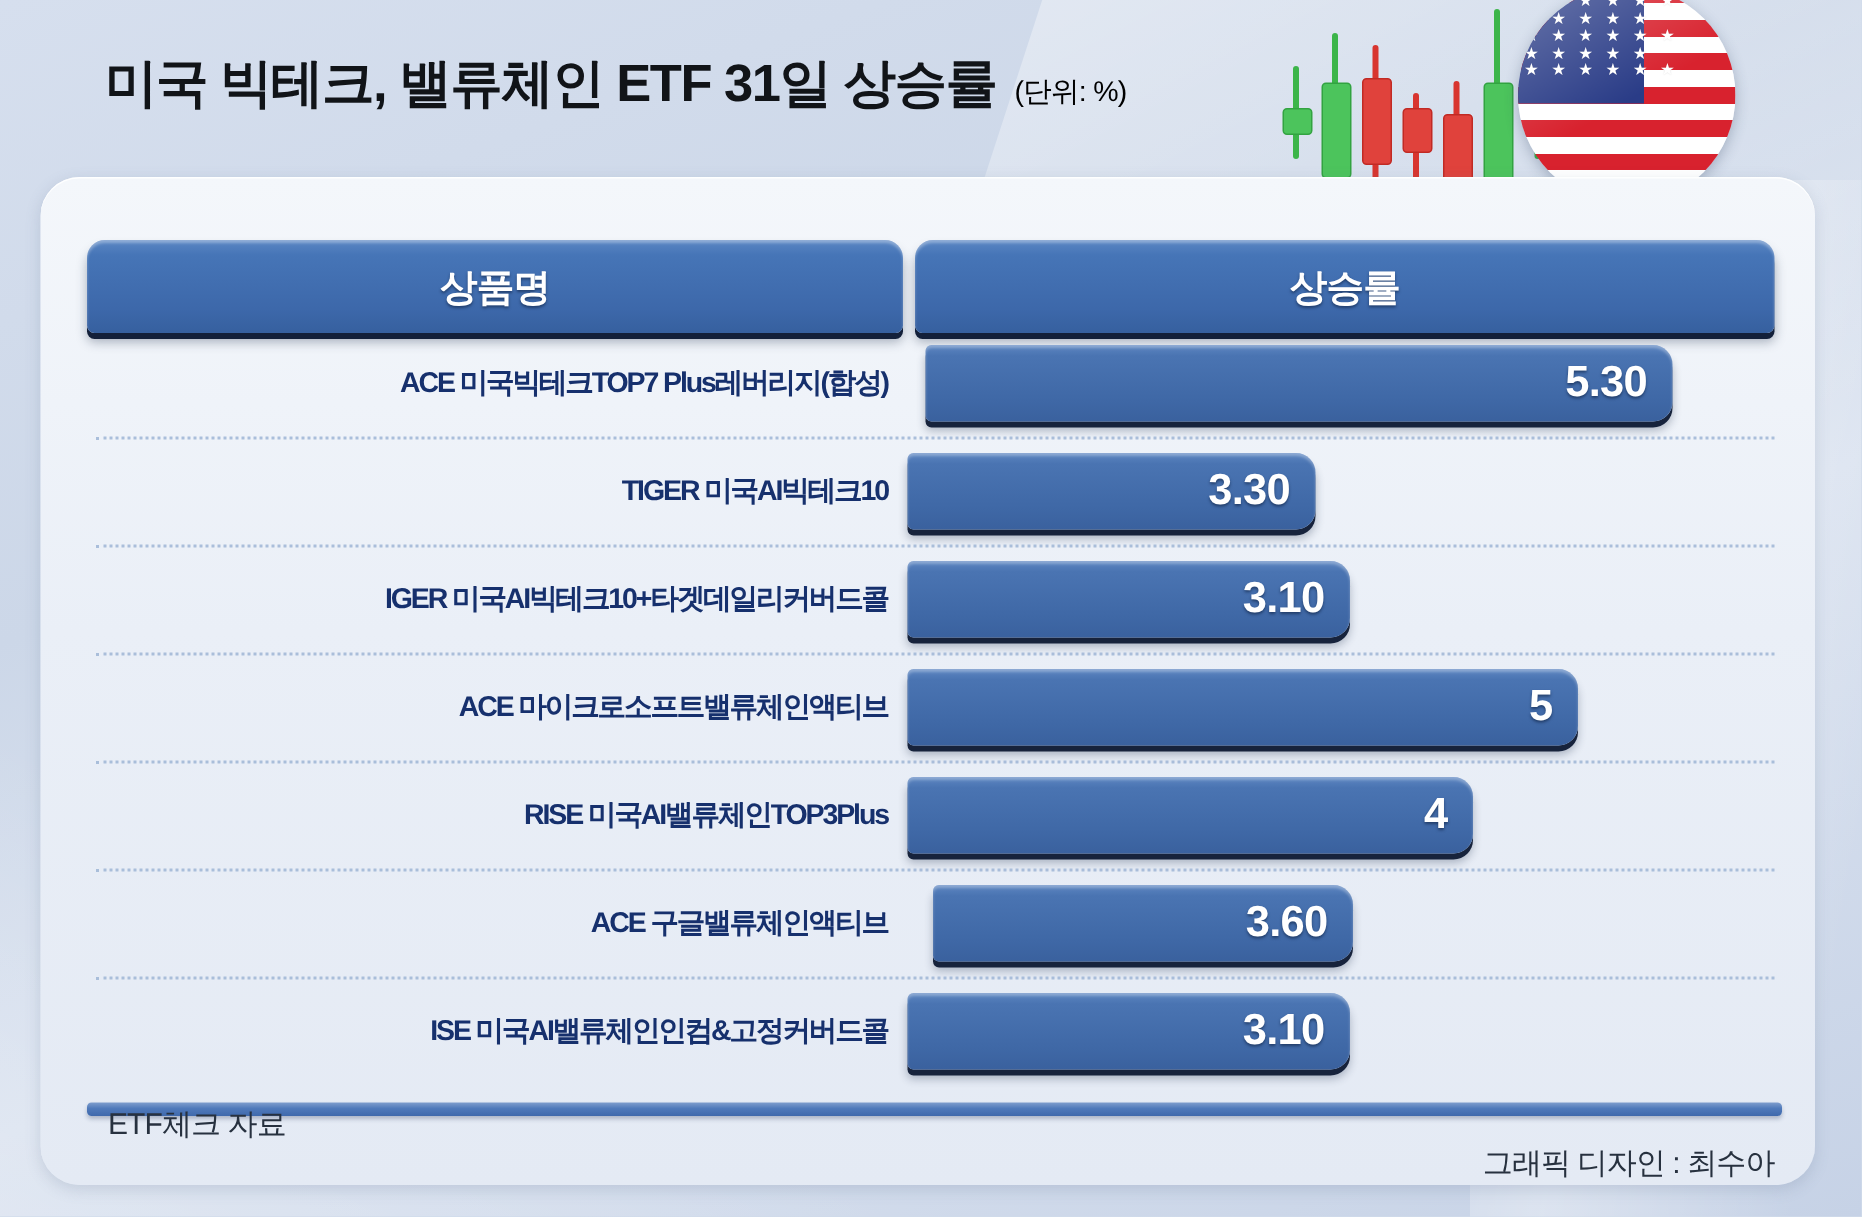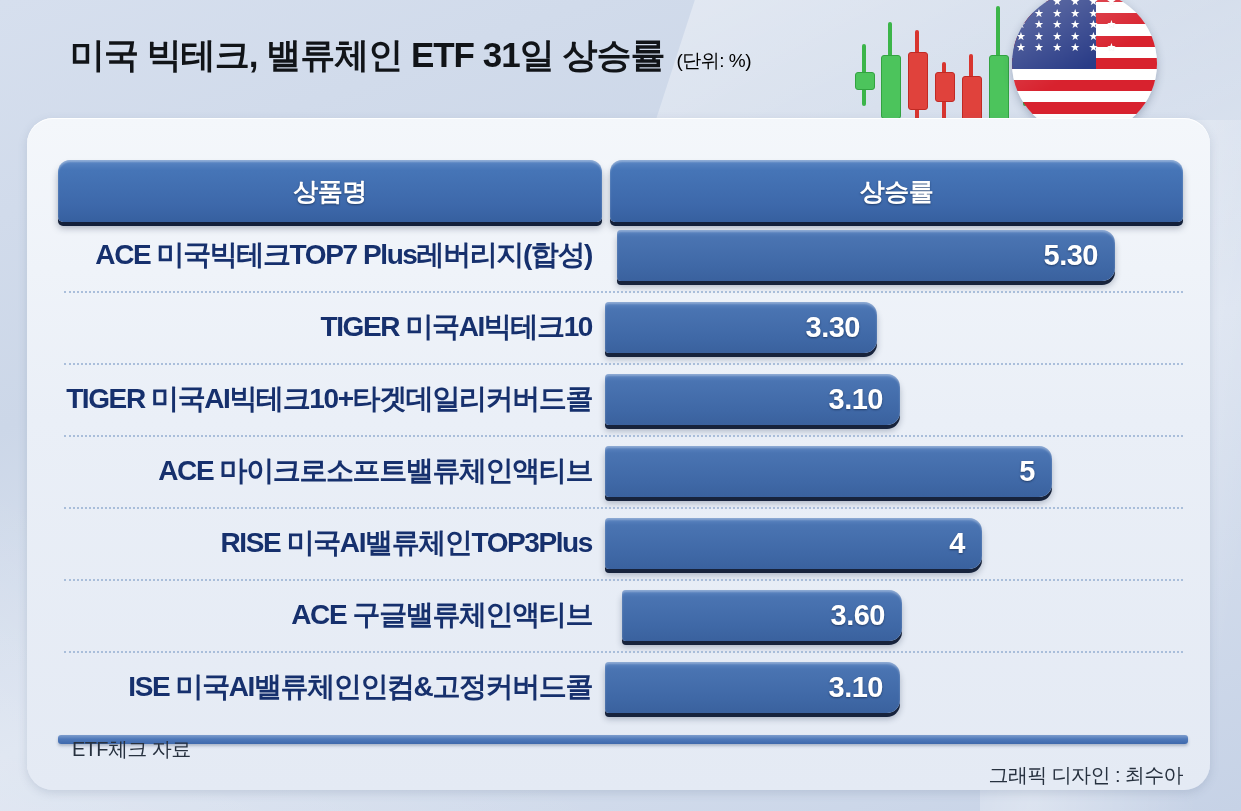--- a/index.html
+++ b/index.html
@@ -67,21 +67,21 @@
     text-shadow:0 1px 2px rgba(10,25,55,.55);}
 
   
   #rows{position:absolute;left:58px;top:219px;width:1125px;}
   .row{position:relative;height:72px;}
   .row-sep{position:absolute;left:6px;right:0;top:0;height:0;
     border-top:2px dotted #9fb6d6;opacity:.85;}
   .row-label{position:absolute;left:0;top:0;width:540px;height:72px;
     display:flex;align-items:center;justify-content:flex-end;
     padding-right:6px;box-sizing:border-box;
-    color:#16306d;font-size:28px;font-weight:bold;letter-spacing:-1.4px;white-space:nowrap;}
+    color:#16306d;font-size:19px;font-weight:bold;letter-spacing:-1.4px;white-space:nowrap;}
   .bar-track{position:absolute;left:547px;top:0;width:578px;height:72px;}
   .bar{position:absolute;top:11px;height:51px;border-radius:4px 13px 13px 4px;
     background:linear-gradient(180deg,#5d86c2 0%,#4a74b2 14%,#3f68a6 72%,#3a619e 100%);
     box-shadow:0 4px 0 #17233c, 0 6px 6px rgba(30,45,75,.30), inset 0 2px 2px rgba(255,255,255,.30);
     display:flex;align-items:center;justify-content:flex-end;}
   .bar-val{color:#ffffff;font-size:29px;font-weight:bold;letter-spacing:-.5px;
     padding-right:17px;text-shadow:0 1px 2px rgba(10,25,55,.55);}
 
   
   #foot-rule{position:absolute;left:58px;top:735px;width:1130px;height:9px;border-radius:3px;
@@ -175,21 +175,21 @@
       <div class="row-sep"></div>
       <div class="row-label">TIGER 미국AI빅테크10</div>
       <div class="bar-track">
         <div class="bar" style="left: 0px; width: 252px; padding-left: 20px;">
           <span class="bar-val">3.30</span>
         </div>
       </div>
     </div>
     <div class="row">
       <div class="row-sep"></div>
-      <div class="row-label">TIGER 미국AI빅테크10+타겟데일리커버드콜</div>
+      <div class="row-label">IGER 미국AI빅테크10+타겟데일리커버드콜</div>
       <div class="bar-track">
         <div class="bar" style="left: 0px; width: 295px;">
           <span class="bar-val">3.10</span>
         </div>
       </div>
     </div>
     <div class="row">
       <div class="row-sep"></div>
       <div class="row-label">ACE 마이크로소프트밸류체인액티브</div>
       <div class="bar-track">

